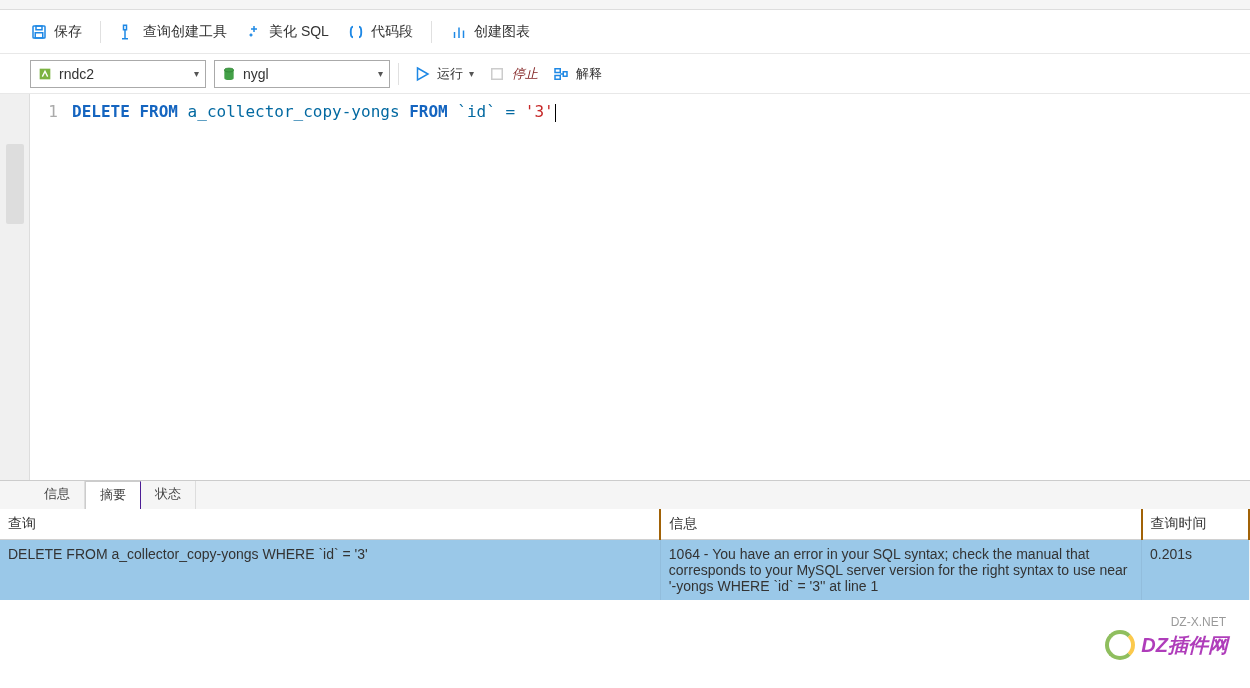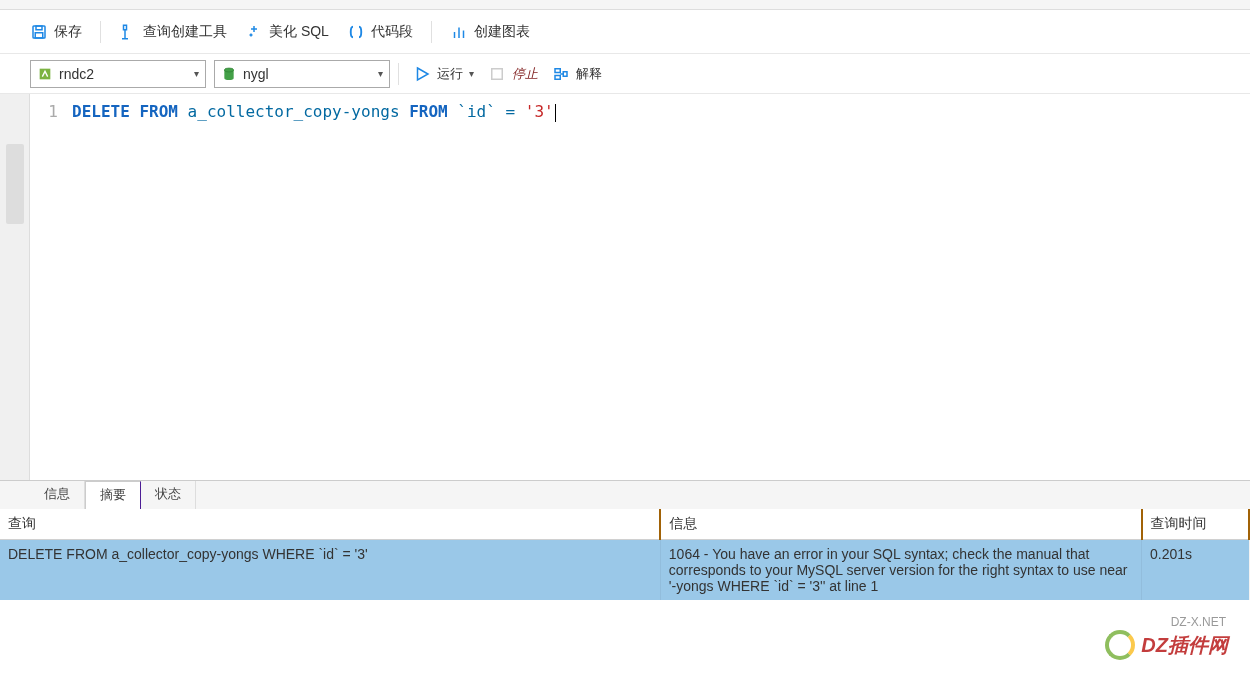--- a/index.html
+++ b/index.html
@@ -35,21 +35,21 @@
 .result-tab { padding: 4px 14px; font-size: 13px; color: #444; border-right: 1px solid #ddd; cursor: pointer; }
 .result-tab.active { background: #fff; border-top: 1px solid #ccc; border-left: 1px solid #ccc; border-right: 1px solid #4c1d95; }
 
 .result-table { width: 100%; border-collapse: collapse; table-layout: fixed; }
 .result-table th { text-align: left; font-weight: normal; padding: 6px 8px; border-bottom: 1px solid #d0d0d0; border-right: 2px solid #a16207; background: #fff; font-size: 14px; }
 .result-table td { padding: 6px 8px; vertical-align: top; font-size: 14px; border-right: 1px solid rgba(0,0,0,0.05); }
 .result-table tbody tr.selected td { background: #9ac8e8; }
 
 .watermark { position: absolute; right: 22px; bottom: 28px; display: flex; align-items: center; gap: 6px; opacity: 0.85; pointer-events: none; }
 .watermark .wm-circle { width: 30px; height: 30px; border: 4px solid #7cb342; border-radius: 50%; border-right-color: #fbc02d; position: relative; }
-.watermark .wm-text { font-size: 20px; font-style: italic; color: #b91c1c; font-weight: bold; }
+.watermark .wm-text { font-size: 20px; font-style: italic; color: #a21caf; font-weight: bold; }
 .watermark .wm-sub { font-size: 12px; color: #888; position: absolute; right: 2px; bottom: 31px; }
 </style>
 </head>
 <body>
 
 <div class="tabs-top"></div>
 
 <div class="toolbar">
   <div class="tb-btn">
     <svg viewBox="0 0 24 24" fill="none" stroke="#1e88e5" stroke-width="2">

